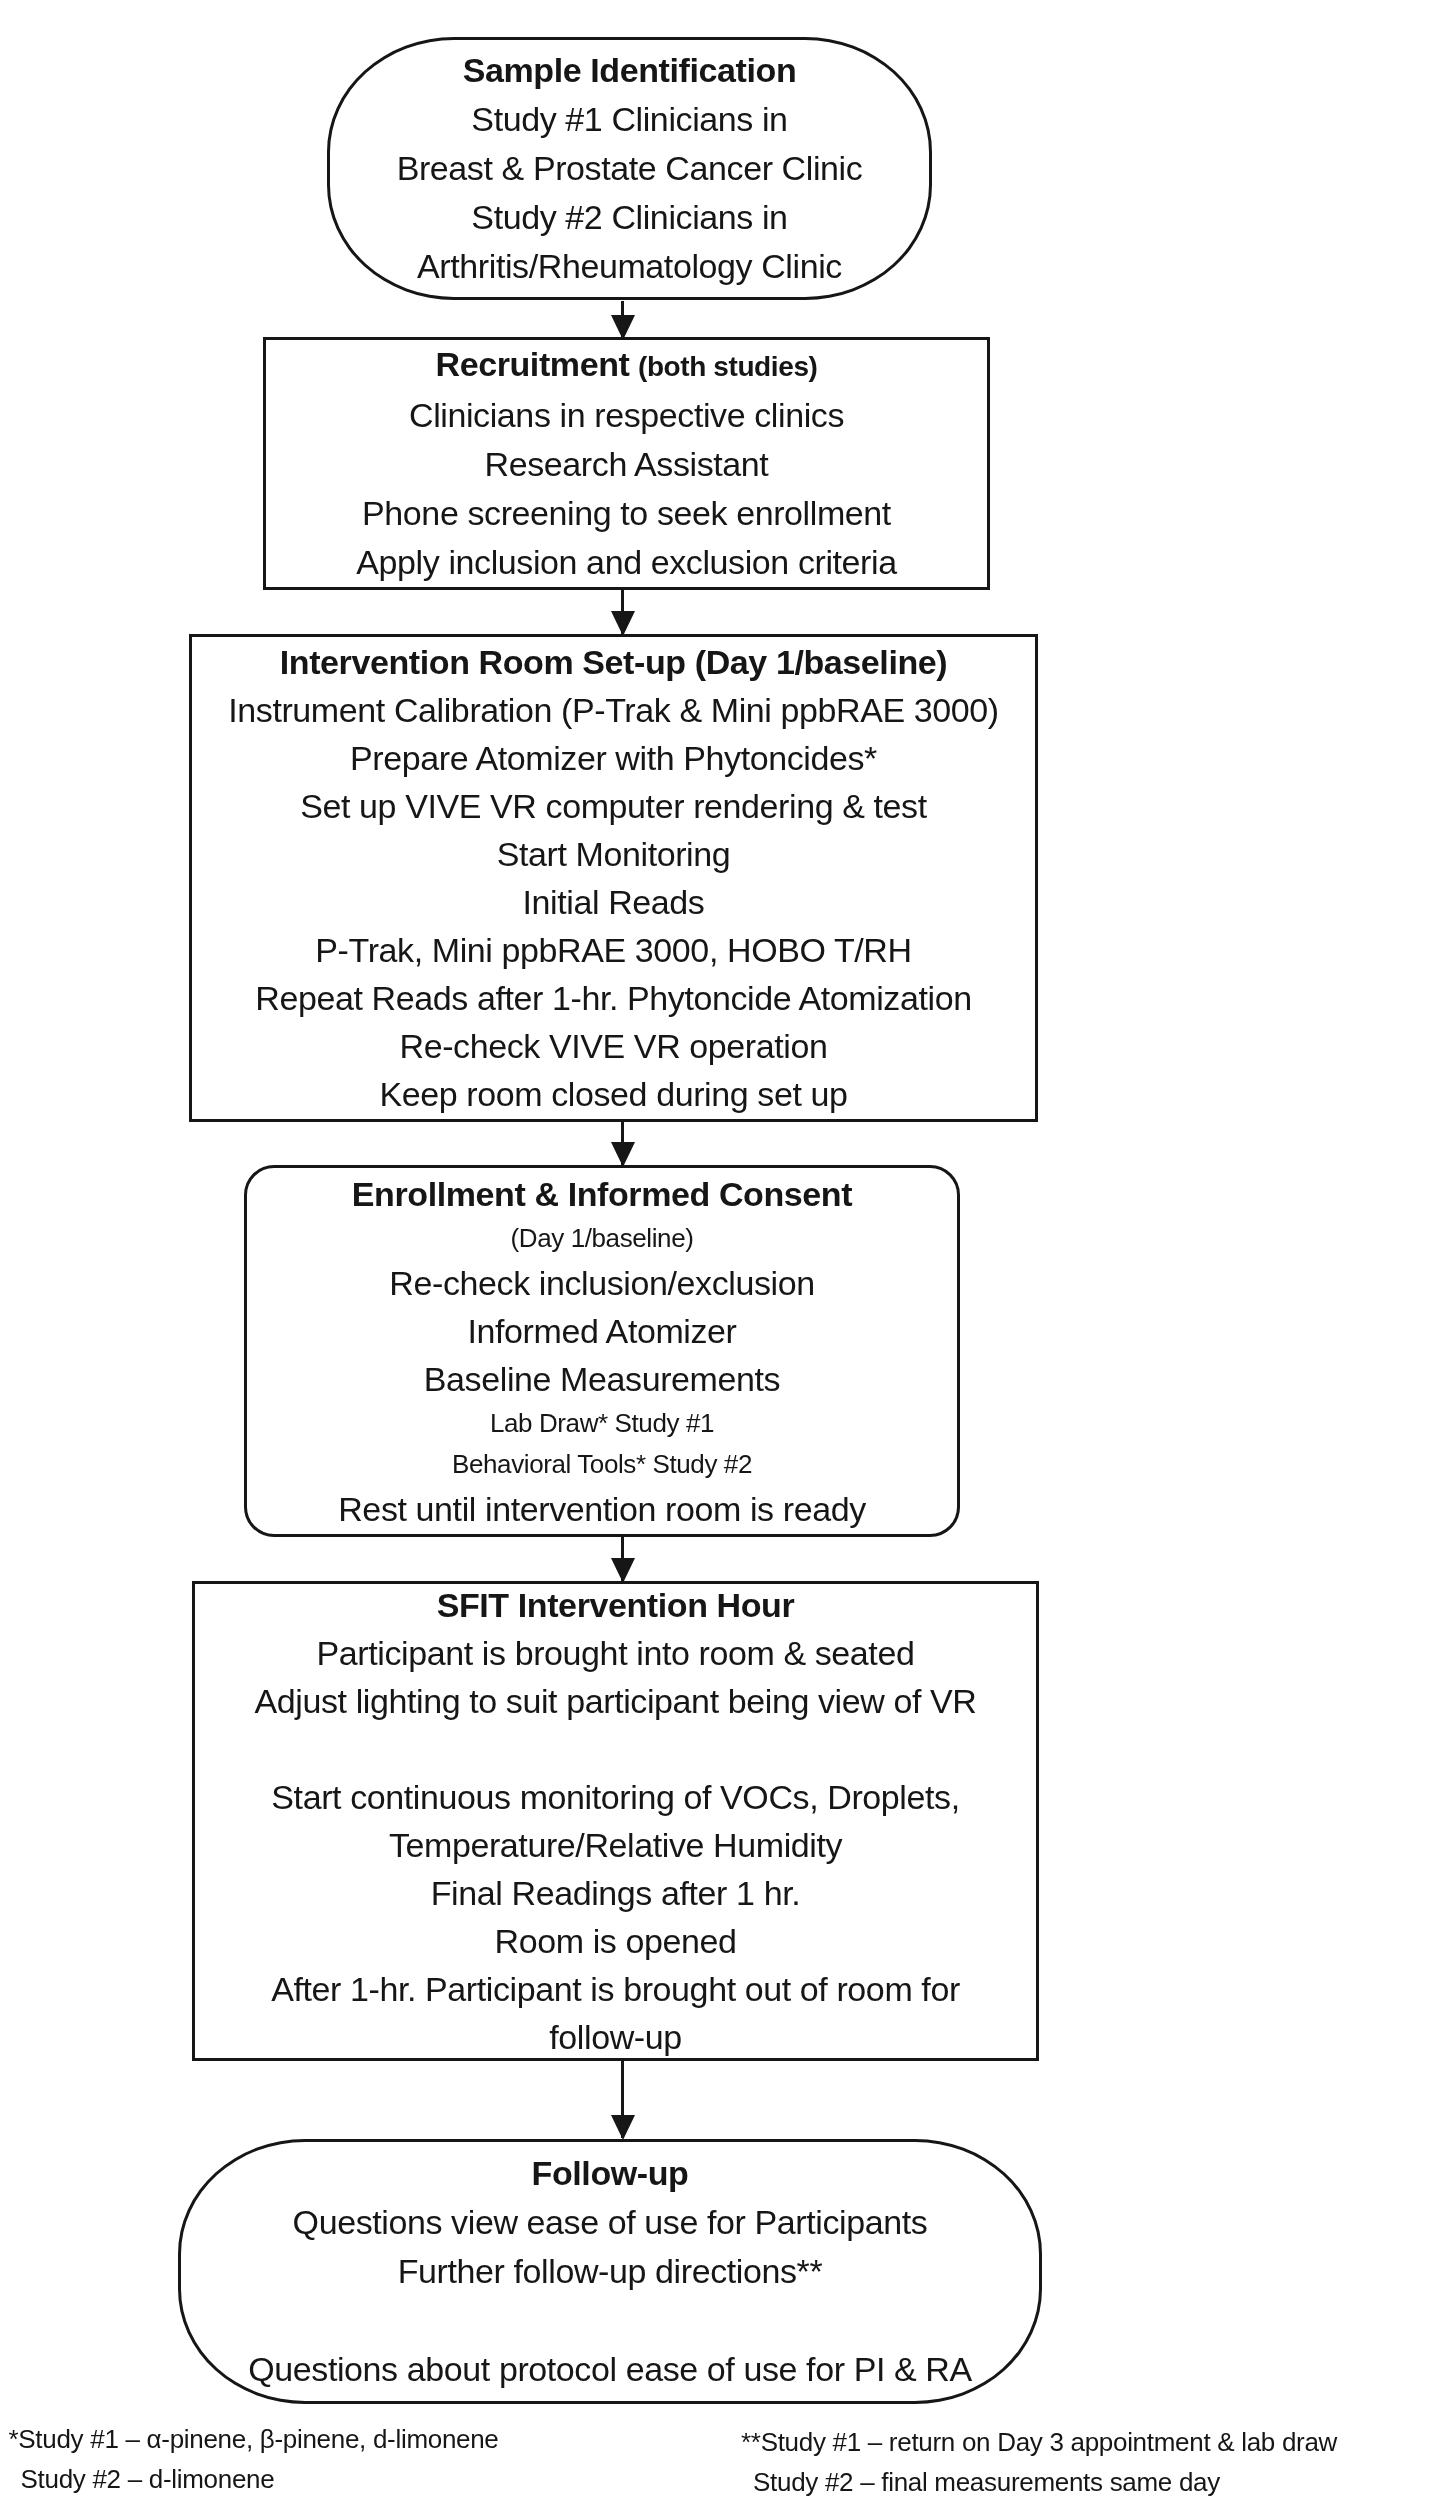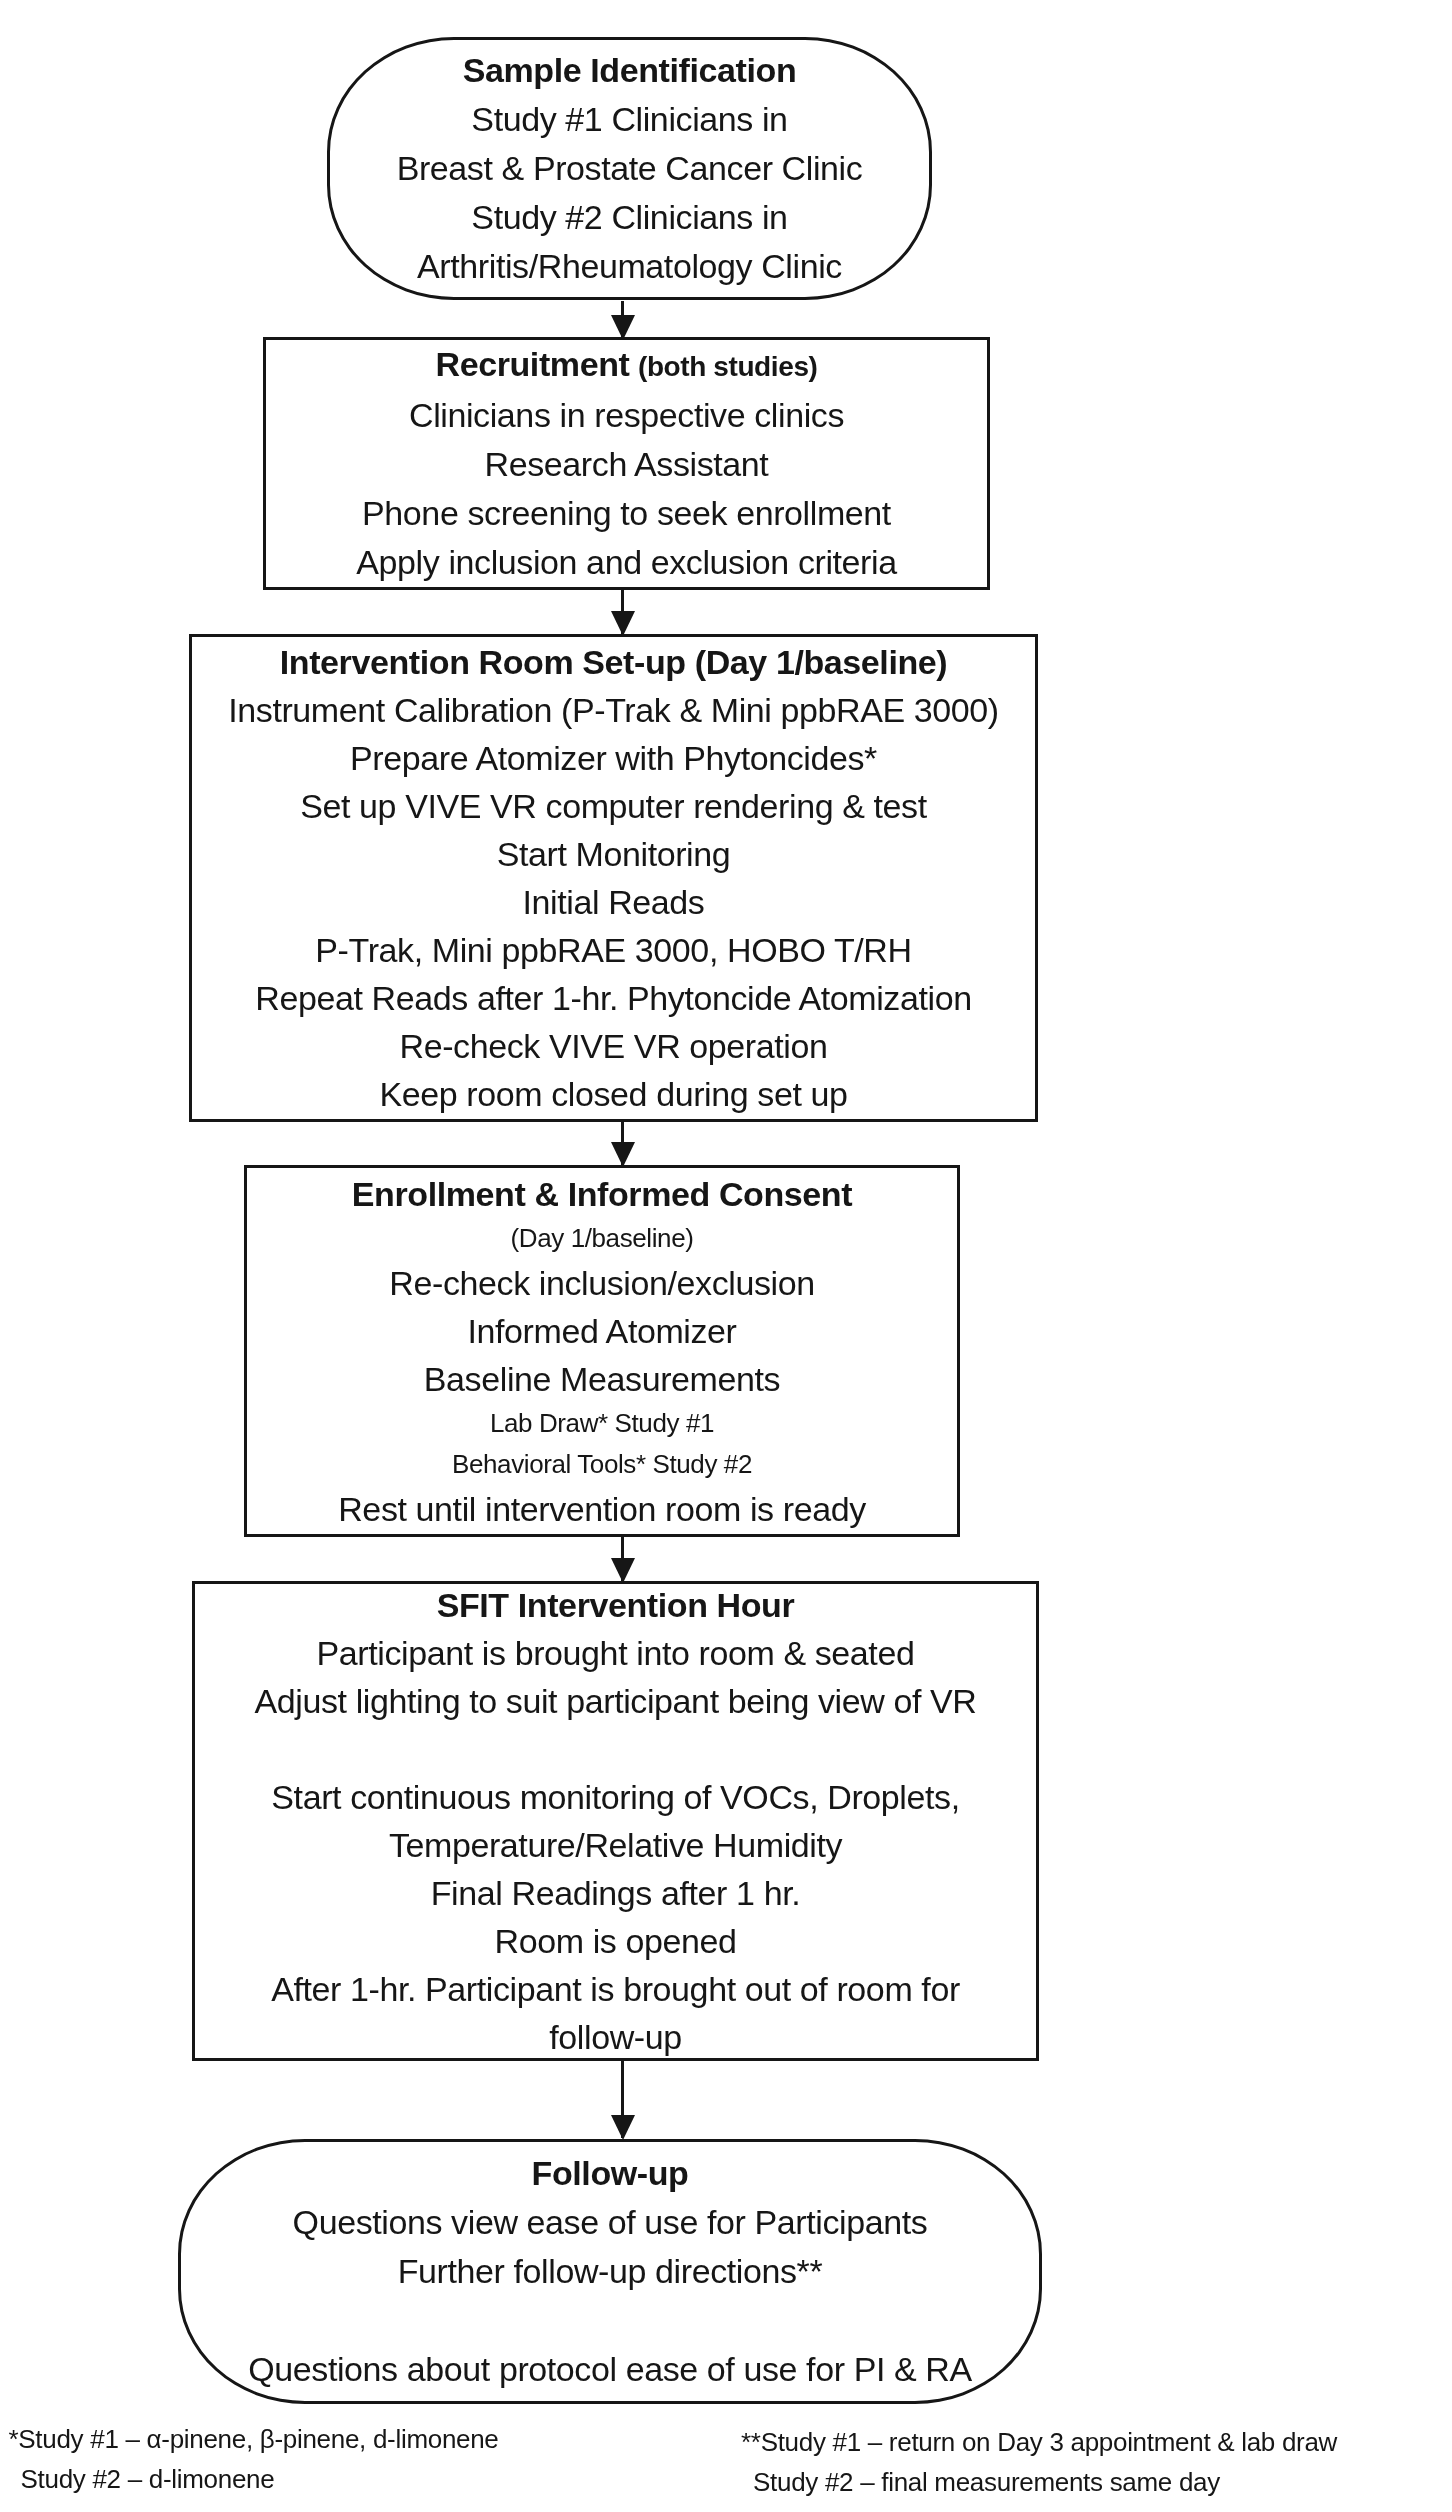--- a/index.html
+++ b/index.html
@@ -86,21 +86,21 @@
     <div class="line">P-Trak, Mini ppbRAE 3000, HOBO T/RH</div>
     <div class="line">Repeat Reads after 1-hr. Phytoncide Atomization</div>
     <div class="line">Re-check VIVE VR operation</div>
     <div class="line">Keep room closed during set up</div>
   </div>
 
   <div class="arrow" style="left:621px; top:1122px; height:43px;">
       <div class="head"></div>
     </div>
 
-  <div class="node" style="left:244px; top:1165px; width:716px; height:372px;">
+  <div class="node" style="left:244px; top:1165px; width:716px; height:372px;border-radius:30px;">
     <div class="line title">Enrollment &amp; Informed Consent</div>
     <div class="line small">(Day 1/baseline)</div>
     <div class="line">Re-check inclusion/exclusion</div>
     <div class="line">Informed Atomizer</div>
     <div class="line">Baseline Measurements</div>
     <div class="line small">Lab Draw* Study #1</div>
     <div class="line small">Behavioral Tools* Study #2</div>
     <div class="line">Rest until intervention room is ready</div>
   </div>
 

